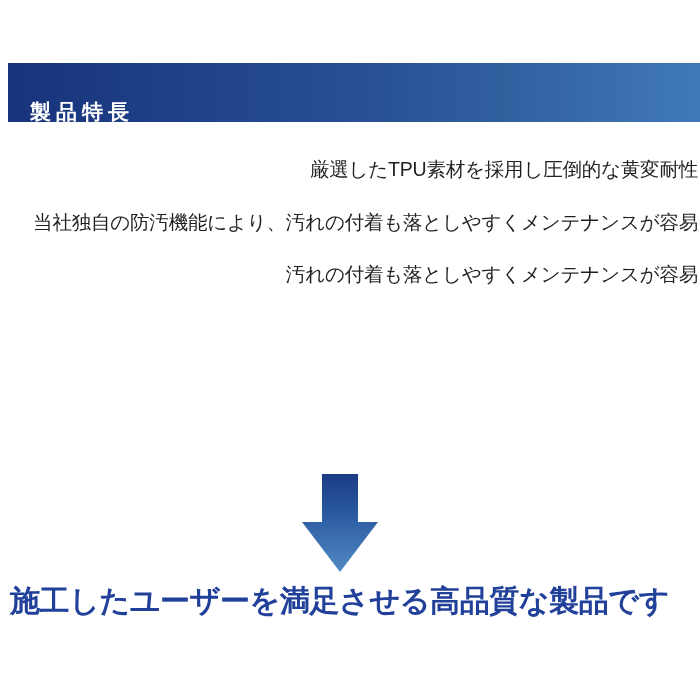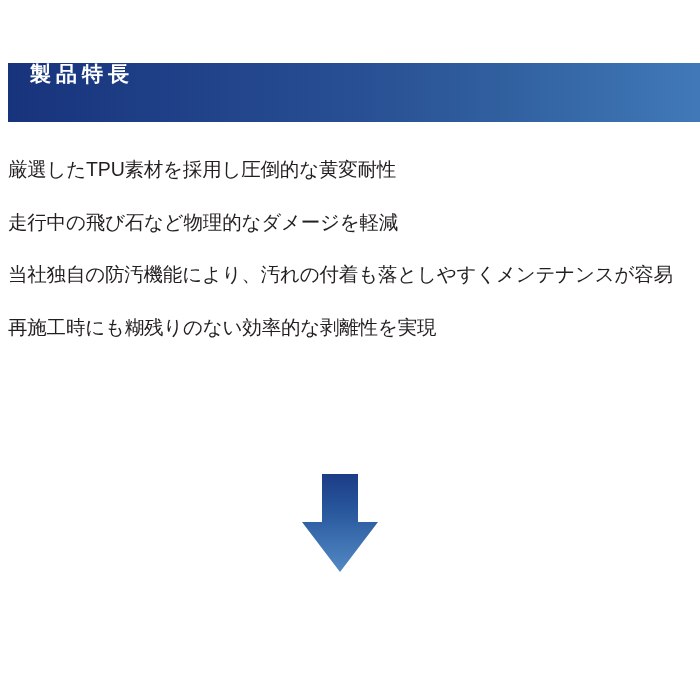--- a/index.html
+++ b/index.html
@@ -31,21 +31,21 @@
     width: 692px;
     height: 59px;
     background: linear-gradient(to right,
                 #17337c 0%,
                 #1d3d85 18%,
                 #274d92 48%,
                 #31609f 72%,
                 #3c72b1 92%,
                 #4179b8 100%);
     display: flex;
-    align-items: flex-start;
+    align-items: flex-end;
     box-sizing: border-box;
   }
   .section-banner-title {
     color: #ffffff;
     font-size: 21px;
     font-weight: bold;
     letter-spacing: 5px;
     margin-left: 22px;
     white-space: nowrap;
     line-height: 1;
@@ -53,20 +53,21 @@
 
   
   .feature-list {
     position: absolute;
     left: 8px;
     top: 143px;
     width: 690px;
     list-style: none;
     margin: 0;
     padding: 0;
+    text-align: right;
   }
   .feature-item {
     font-size: 19.5px;
     line-height: 52.5px;
     color: #231f20;
     white-space: nowrap;
     letter-spacing: -0.2px;
     font-weight: 500;
   }
 
@@ -102,33 +103,33 @@
 <body>
 
 <div class="page">
 
   <div class="section-banner">
     <div class="section-banner-title">製品特長</div>
   </div>
 
   <ul class="feature-list">
     <li class="feature-item">厳選したTPU素材を採用し圧倒的な黄変耐性</li>
-    <li class="feature-item">走行中の飛び石など物理的なダメージを軽減</li>
     <li class="feature-item">当社独自の防汚機能により、汚れの付着も落としやすくメンテナンスが容易</li>
-    <li class="feature-item">再施工時にも糊残りのない効率的な剥離性を実現</li>
+    <li class="feature-item">汚れの付着も落としやすくメンテナンスが容易</li>
   </ul>
 
   <div class="arrow-wrap">
     <svg viewBox="0 0 80 102" xmlns="http://www.w3.org/2000/svg" aria-hidden="true">
       <defs>
         <linearGradient id="arrowGrad" x1="0" y1="0" x2="0" y2="1">
           <stop offset="0%" stop-color="#1c3d86"></stop>
           <stop offset="35%" stop-color="#27559b"></stop>
           <stop offset="70%" stop-color="#3e72b2"></stop>
           <stop offset="100%" stop-color="#5389c4"></stop>
         </linearGradient>
       </defs>
       <polygon points="22,2 58,2 58,50 78,50 40,100 2,50 22,50" fill="url(#arrowGrad)"></polygon>
     </svg>
   </div>
 
+  <div class="closing-headline">施工したユーザーを満足させる高品質な製品です</div>
 
 </div>
 
 </body></html>

